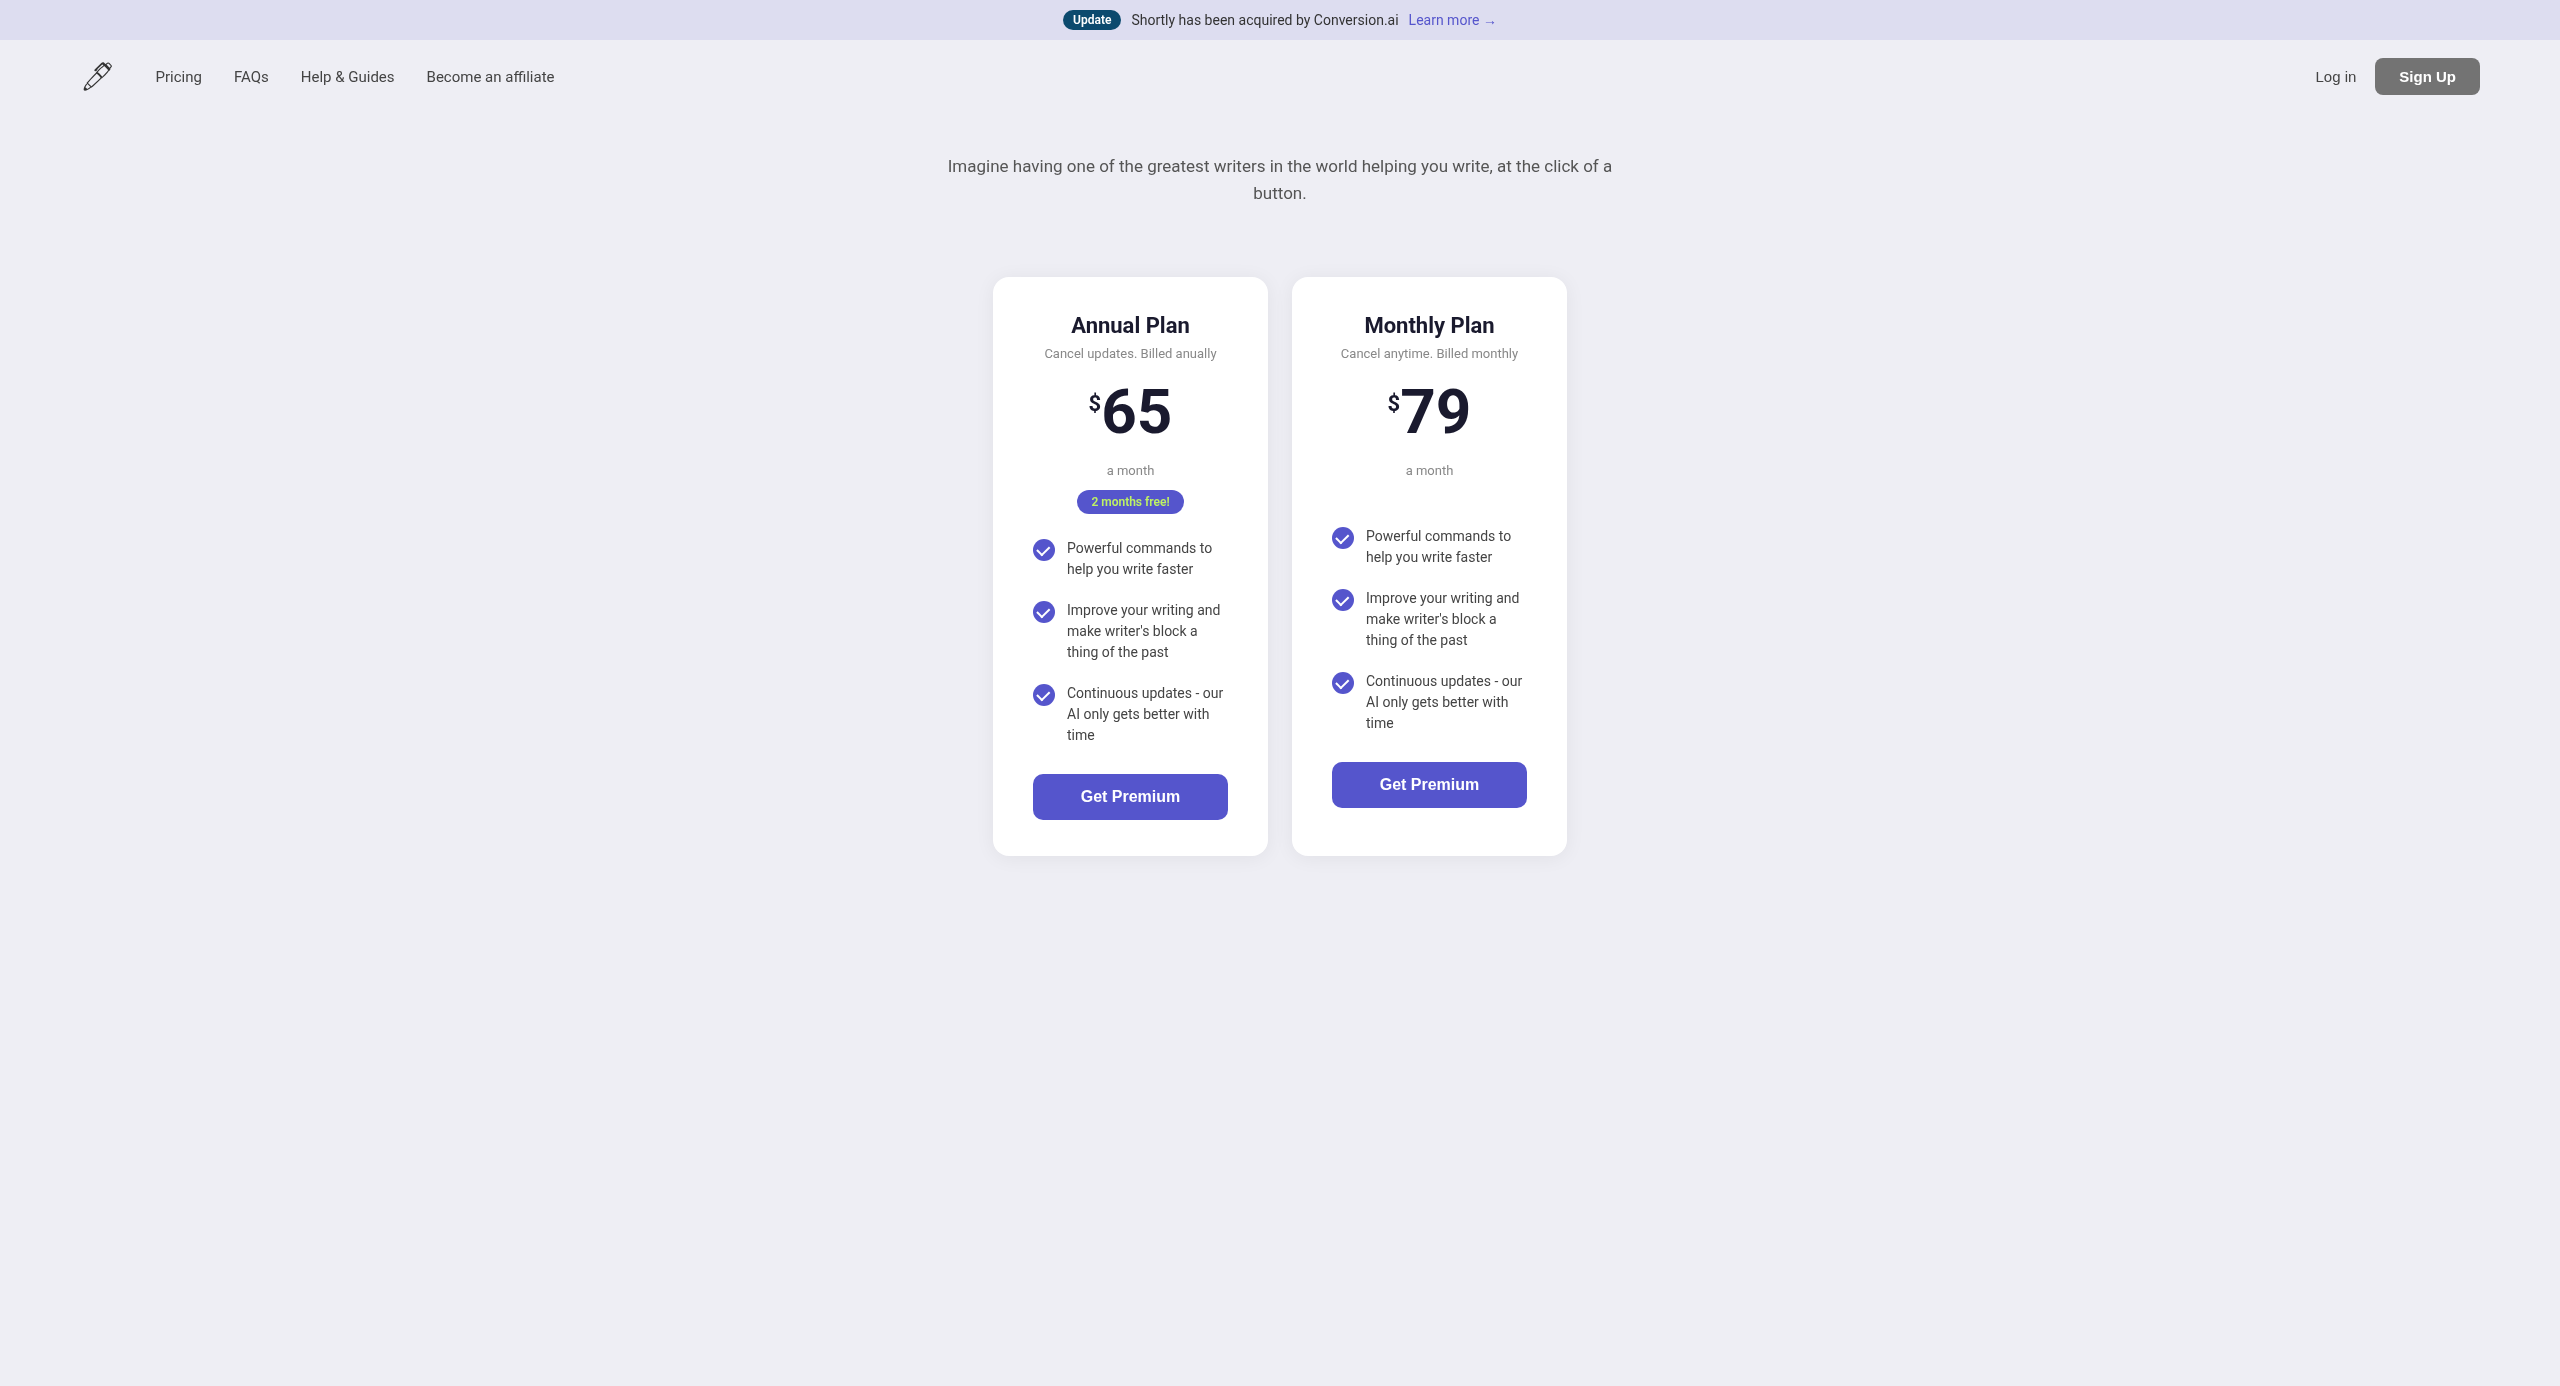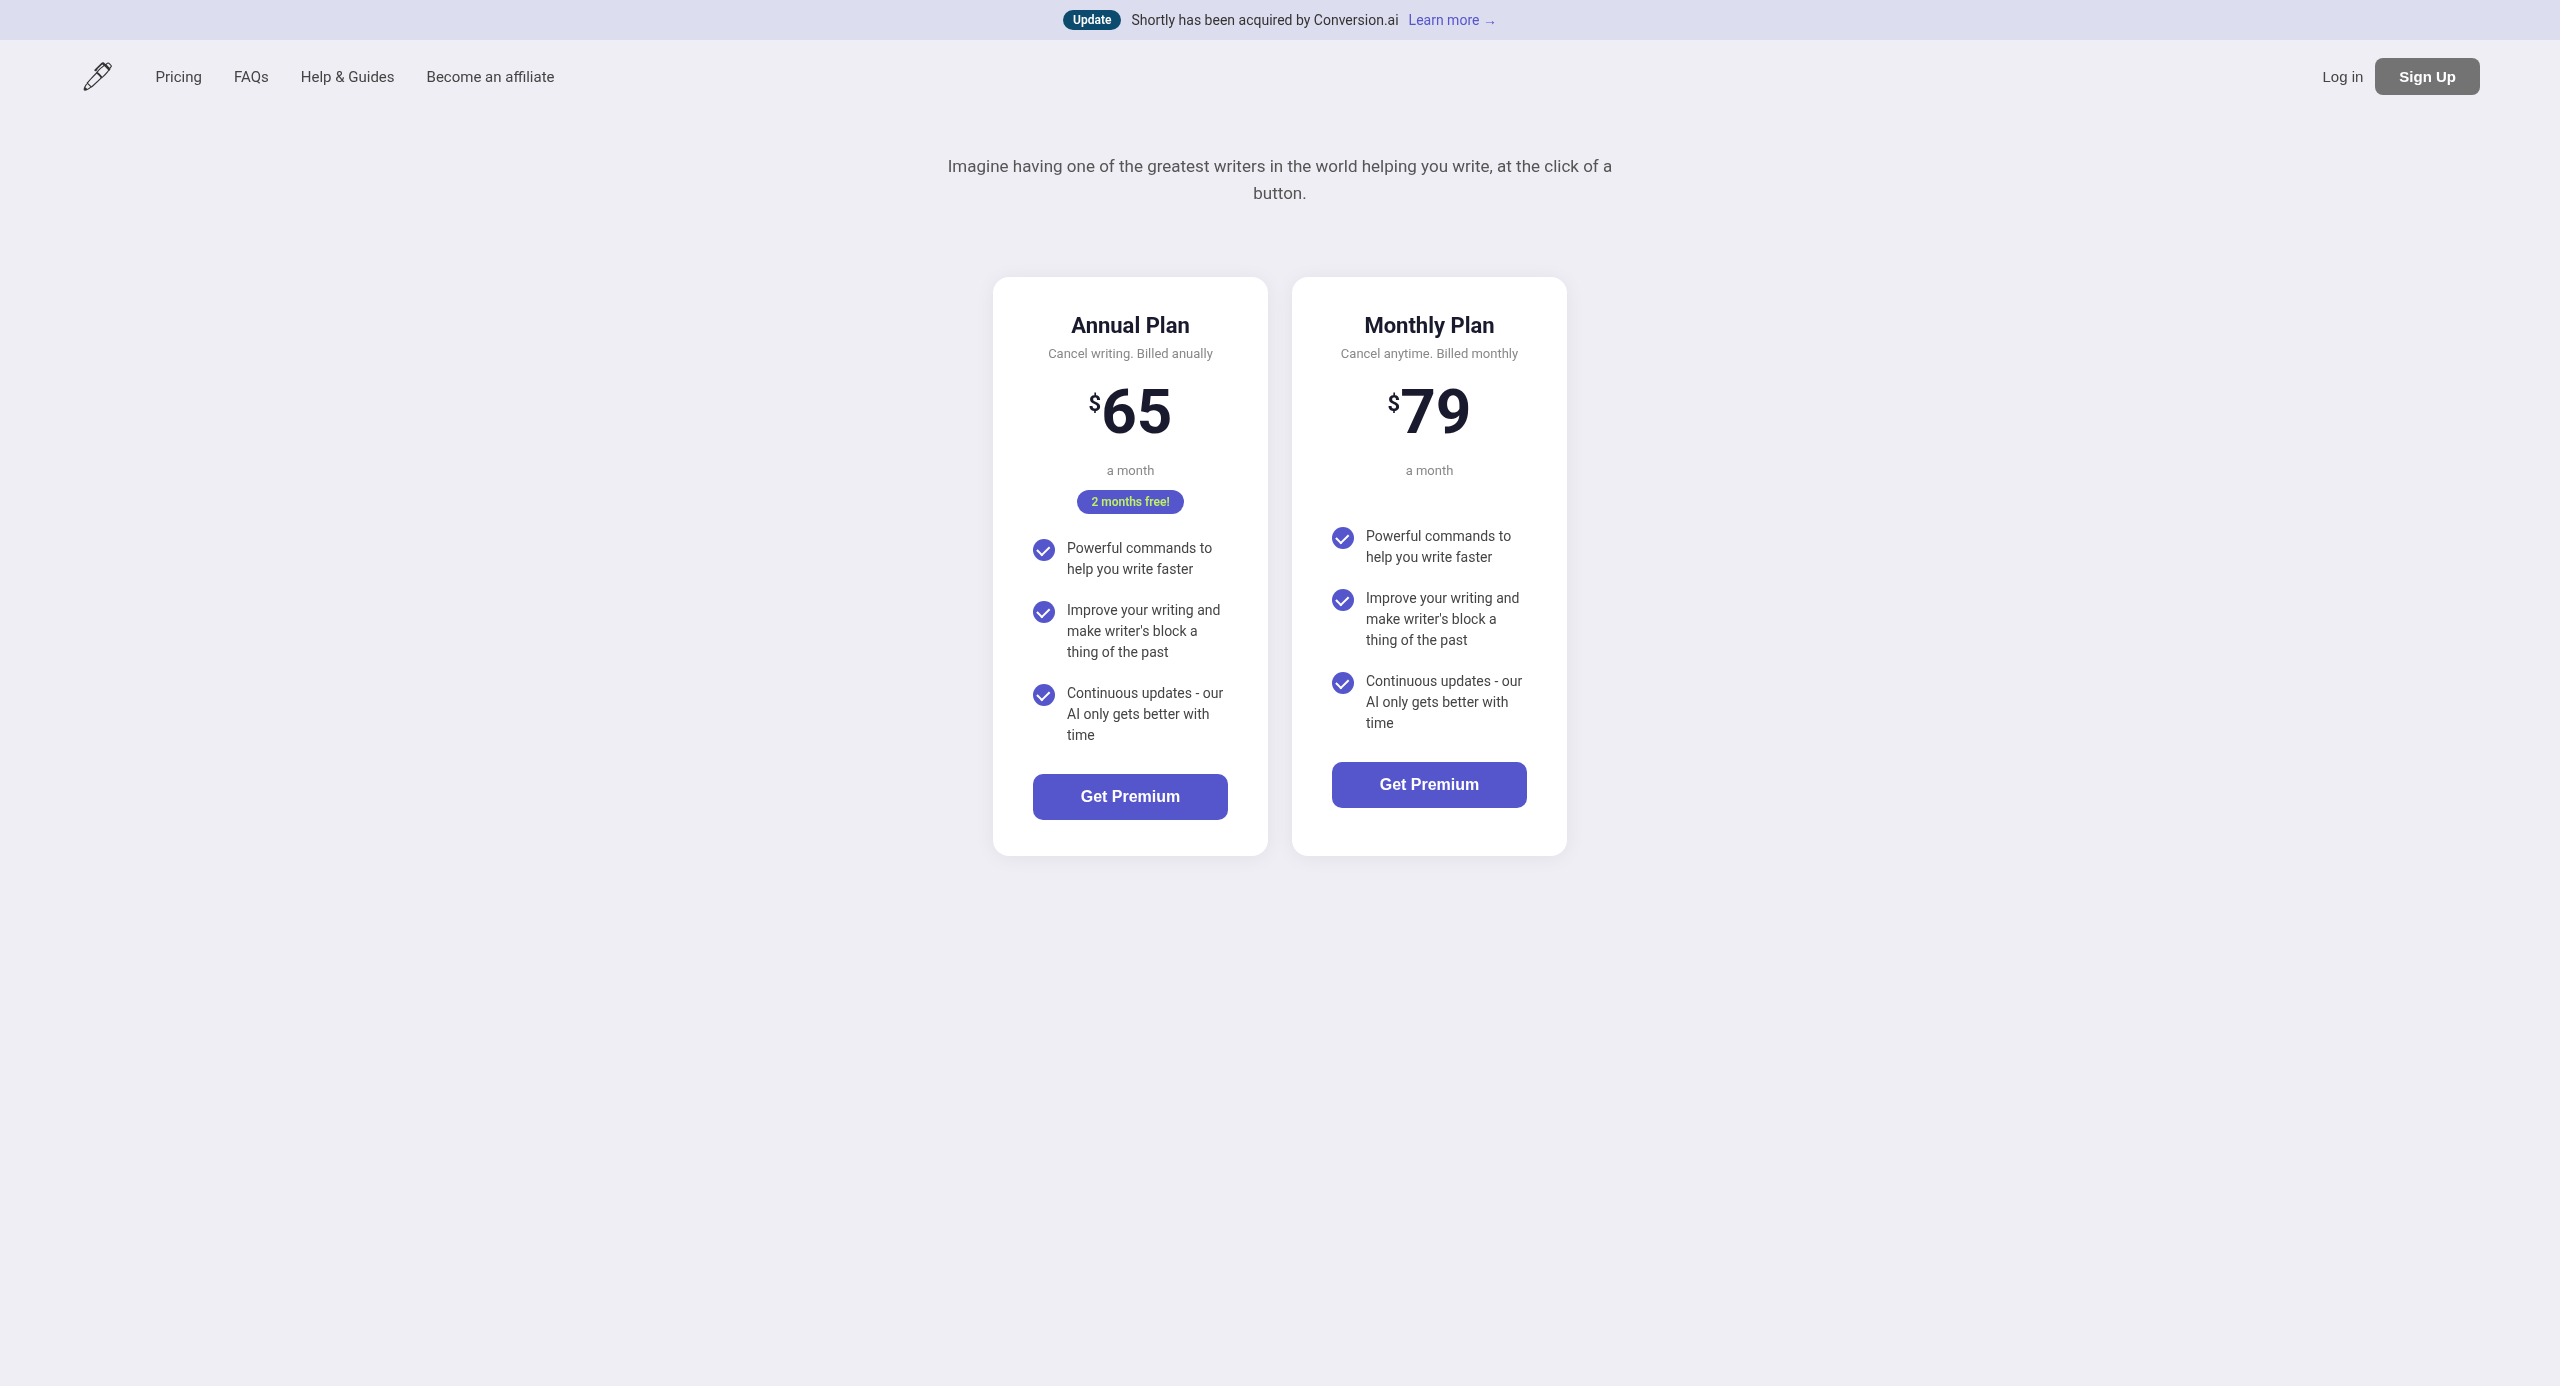--- a/index.html
+++ b/index.html
@@ -79,21 +79,21 @@
     .nav-link {
       color: #444;
       font-size: 15px;
       text-decoration: none;
       cursor: pointer;
     }
 
     .nav-right {
       display: flex;
       align-items: center;
-      gap: 12px;
+      gap: 19px;
     }
 
     .login-btn {
       color: #444;
       font-size: 15px;
       cursor: pointer;
       background: none;
       border: none;
     }
 
@@ -275,21 +275,21 @@
 </nav>
 
 <section class="hero">
   <p class="hero-subtitle">Imagine having one of the greatest writers in the world helping you write, at the click of a button.</p>
 </section>
 
 <div class="pricing-container">
 
   <div class="pricing-card">
     <div class="plan-name">Annual Plan</div>
-    <div class="plan-billing">Cancel writing. Billed anually</div>
+    <div class="plan-billing">Cancel updates. Billed anually</div>
     <div class="plan-price"><sup>$</sup>65</div>
     <div class="plan-period">a month</div>
     <div class="free-badge">2 months free!</div>
     <ul class="features-list">
       <li class="feature-item">
         <span class="check-icon"></span>
         <span>Powerful commands to help you write faster</span>
       </li>
       <li class="feature-item">
         <span class="check-icon"></span>

